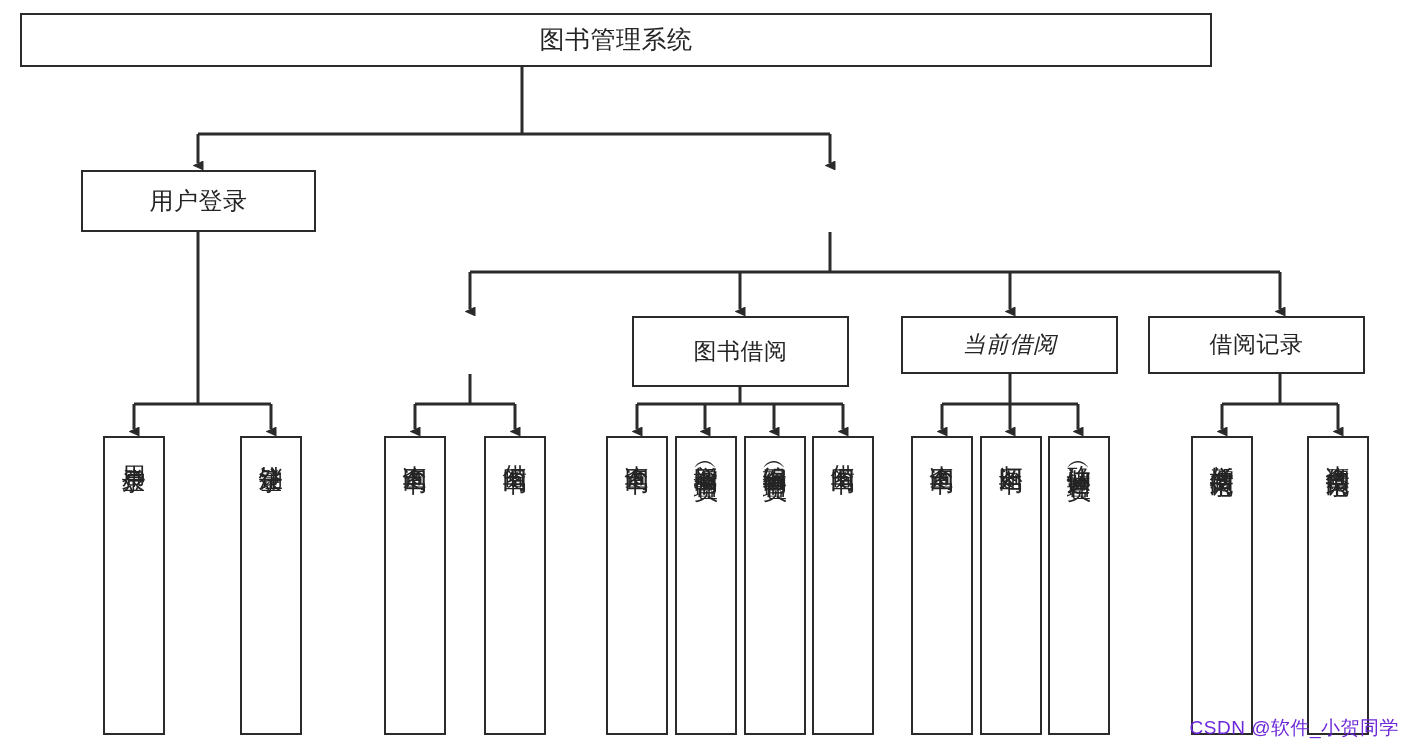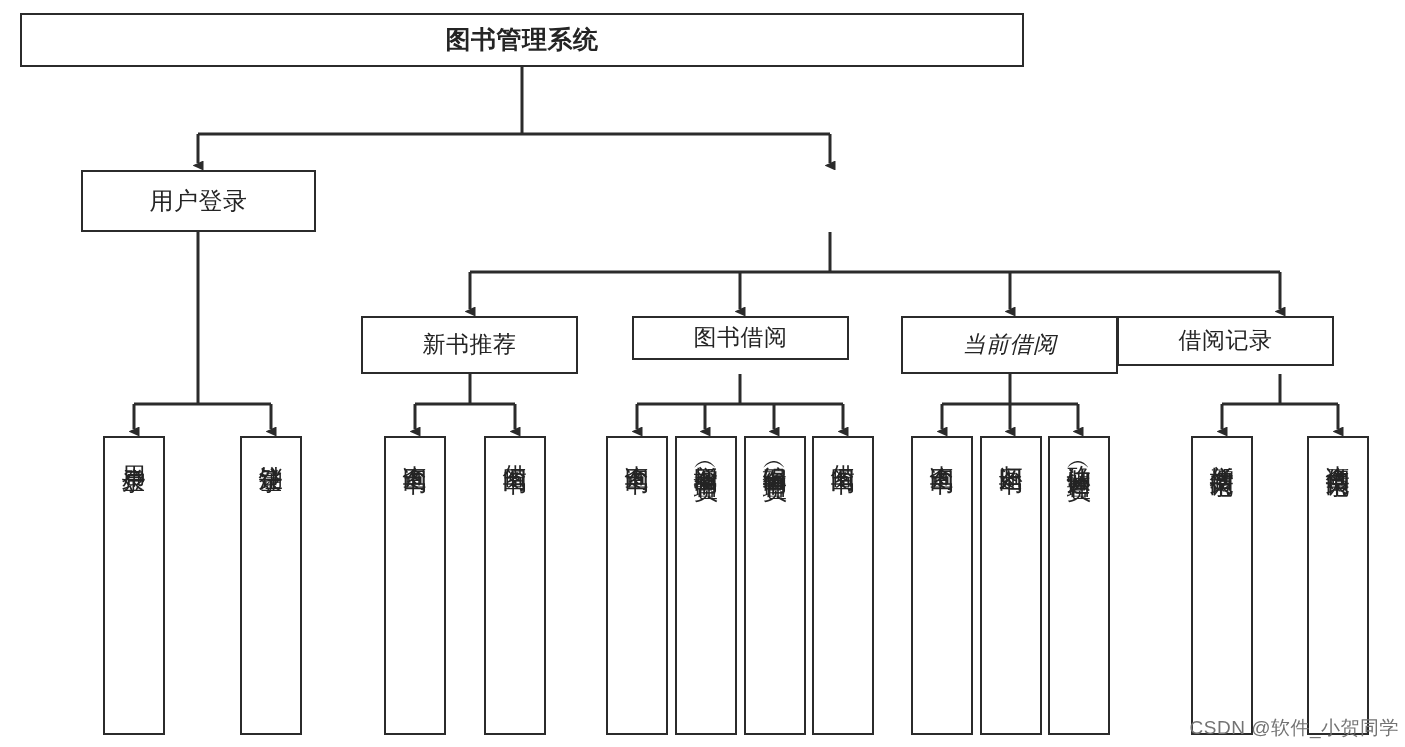--- a/index.html
+++ b/index.html
@@ -62,21 +62,21 @@
     font-size: 24px;
     line-height: 1.22;
     letter-spacing: 2px;
     white-space: nowrap;
   }
   .watermark {
     position: absolute;
     right: 6px;
     bottom: 6px;
     font-size: 19px;
-    color: #737373;
+    color: #6d28d9;
     letter-spacing: 0.5px;
     z-index: 5;
     white-space: nowrap;
     margin-left: 35px;
   }
 </style>
 </head>
 <body>
 
 <div id="canvas">
@@ -124,38 +124,35 @@
       <path d="M1010,404 L1010,429" marker-end="url(#arrow)"></path>
       <path d="M1078,404 L1078,429" marker-end="url(#arrow)"></path>
 
       <path d="M1280,374 L1280,404"></path>
       <path d="M1222,404 L1338,404"></path>
       <path d="M1222,404 L1222,429" marker-end="url(#arrow)"></path>
       <path d="M1338,404 L1338,429" marker-end="url(#arrow)"></path>
     </g>
   </svg>
 
-  <div class="node lvl-root" style="left:20px; top:13px; width:1004px; height:54px;font-weight:bold;">
+  <div class="node lvl-root" style="left:20px; top:13px; width:1192px; height:54px;">
     <span class="node-label">图书管理系统</span>
   </div>
 
   <div class="node lvl-1" style="left:81px; top:170px; width:235px; height:62px;">
     <span class="node-label">用户登录</span>
   </div>
 
-  <div class="node lvl-2" style="left:361px; top:316px; width:217px; height:58px;">
-    <span class="node-label">新书推荐</span>
-  </div>
-  <div class="node lvl-2" style="left:632px; top:316px; width:217px; height:44px;">
+  <div class="node lvl-2" style="left:632px; top:316px; width:217px; height:71px;">
     <span class="node-label">图书借阅</span>
   </div>
   <div class="node lvl-2" style="left:901px; top:316px; width:217px; height:58px;font-style:italic;">
     <span class="node-label">当前借阅</span>
   </div>
-  <div class="node lvl-2" style="left:1117px; top:316px; width:217px; height:50px;text-align:center;">
+  <div class="node lvl-2" style="left:1148px; top:316px; width:217px; height:58px;text-align:center;">
     <span class="node-label">借阅记录</span>
   </div>
 
   <div class="node leaf" style="left:103px; top:436px; width:62px; height:299px;">
     <span class="node-label">用户登录</span>
   </div>
   <div class="node leaf" style="left:240px; top:436px; width:62px; height:299px;">
     <span class="node-label">注销登录</span>
   </div>
 

